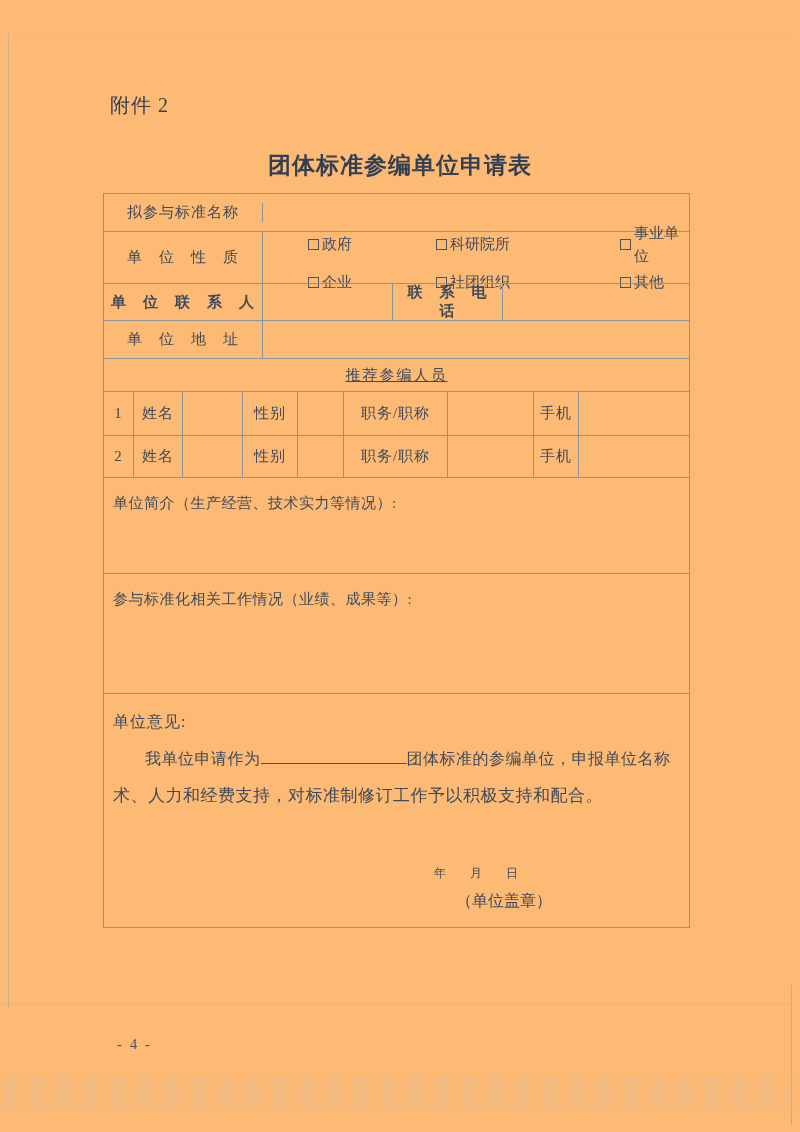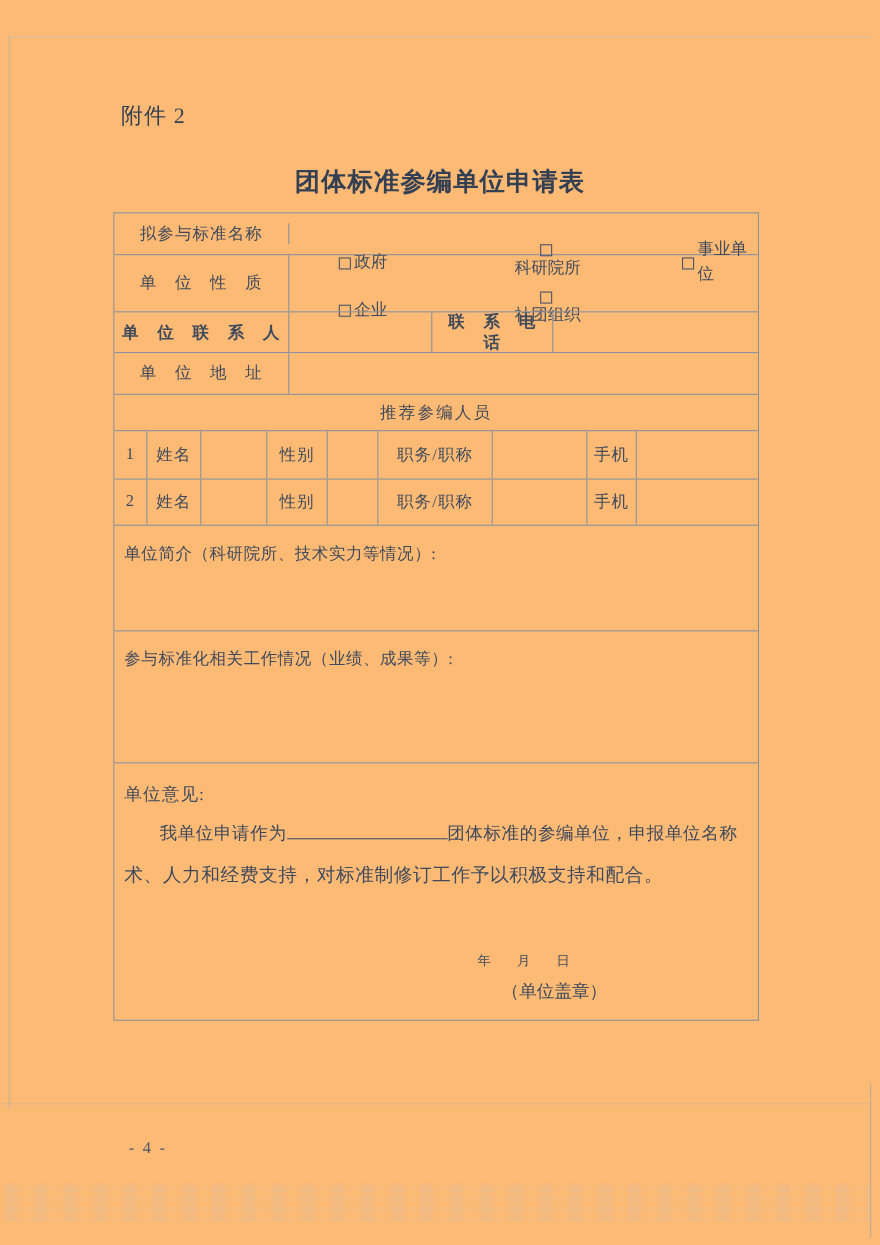--- a/index.html
+++ b/index.html
@@ -48,31 +48,31 @@
   .grow{flex:1 1 auto;}
   .w-label{width:159px;flex:0 0 159px;}
   .w-c1{width:130px;flex:0 0 130px;}
   .w-c2{width:110px;flex:0 0 110px;}
   .r1{height:37px;} .r2{height:43px;} .r3{height:52px;} .r4{height:37px;font-weight:bold;}
   .r5{height:38px;} .r6{height:33px;} .r7{height:44px;} .r8{height:42px;}
   .r9{height:96px;} .r10{height:120px;} .r11{height:234px;}
   
   .nature{flex-direction:column;align-items:stretch;justify-content:center;padding:3px 4px 3px 5px;gap:3px;}
   .nat-line{display:flex;align-items:center;line-height:23px;}
-  .n1{width:88px;} .n2{width:124px;flex-direction:column;} .n3{flex:1;padding-left:20px;}
+  .n1{width:88px;} .n2{width:124px;} .n3{flex:1;padding-left:20px;}
   .nat-item{display:flex;align-items:center;margin-left:40px;}
   .cb{display:inline-block;width:11px;height:11px;border:1px solid #4a5467;margin-right:3px;flex:0 0 11px;}
   
   .pw1{width:30px;flex:0 0 30px;} .pw2{width:49px;flex:0 0 49px;}
   .pw3{width:60px;flex:0 0 60px;} .pw4{width:55px;flex:0 0 55px;}
   .pw5{width:46px;flex:0 0 46px;} .pw6{width:104px;flex:0 0 104px;}
   .pw7{width:86px;flex:0 0 86px;} .pw8{width:45px;flex:0 0 45px;}
   
   .bigcell{display:block;padding:16px 10px 0 9px;letter-spacing:.5px;}
-  .r6 .c{justify-content:center;letter-spacing:2px;}
+  .r6 .c{justify-content:center;letter-spacing:2px;text-decoration:underline;}
   
   .opinion{display:block;position:relative;padding:0;}
   .op-label{margin:18px 0 0 9px;letter-spacing:1px;font-size:16px;}
   .op-line1{margin-top:13px;padding-left:41px;font-size:16px;line-height:26px;letter-spacing:.5px;}
   .op-line2{margin-top:11px;padding-left:9px;font-size:17px;line-height:26px;letter-spacing:.5px;}
   .blank-underline{display:inline-block;width:146px;height:3px;border-bottom:1px solid #46536a;}
   .op-date{position:absolute;left:330px;top:171px;font-size:12px;}
   .op-seal{position:absolute;left:352px;top:197px;font-size:16px;}
   
   .page-number{position:absolute;left:117px;top:1036px;font-size:15px;letter-spacing:2px;color:#49556a;}
@@ -117,20 +117,24 @@
             </span>
         </div>
         <div class="nat-line">
           <span class="nat-item n1">
               <span class="cb"></span>
               <span>企业</span>
             </span>
           <span class="nat-item n2">
               <span class="cb"></span>
               <span>社团组织</span>
+            </span>
+          <span class="nat-item n3">
+              <span class="cb"></span>
+              <span>其他</span>
             </span>
         </div>
       </div>
     </div>
 
     <div class="row r4">
       <div class="c lab w-label">单　位　联　系　人</div>
       <div class="c w-c1"></div>
       <div class="c lab w-c2">联　系　电　话</div>
       <div class="c grow"></div>
@@ -163,21 +167,21 @@
       <div class="c pw3"></div>
       <div class="c lab pw4">性别</div>
       <div class="c pw5"></div>
       <div class="c lab pw6">职务/职称</div>
       <div class="c pw7"></div>
       <div class="c lab pw8">手机</div>
       <div class="c grow"></div>
     </div>
 
     <div class="row r9">
-      <div class="c grow bigcell">单位简介（科研院所、技术实力等情况）:</div>
+      <div class="c grow bigcell">单位简介（生产经营、技术实力等情况）:</div>
     </div>
 
     <div class="row r10">
       <div class="c grow bigcell">参与标准化相关工作情况（业绩、成果等）:</div>
     </div>
 
     <div class="row r11">
       <div class="c grow opinion">
         <div class="op-label">单位意见:</div>
         <div class="op-line1">

